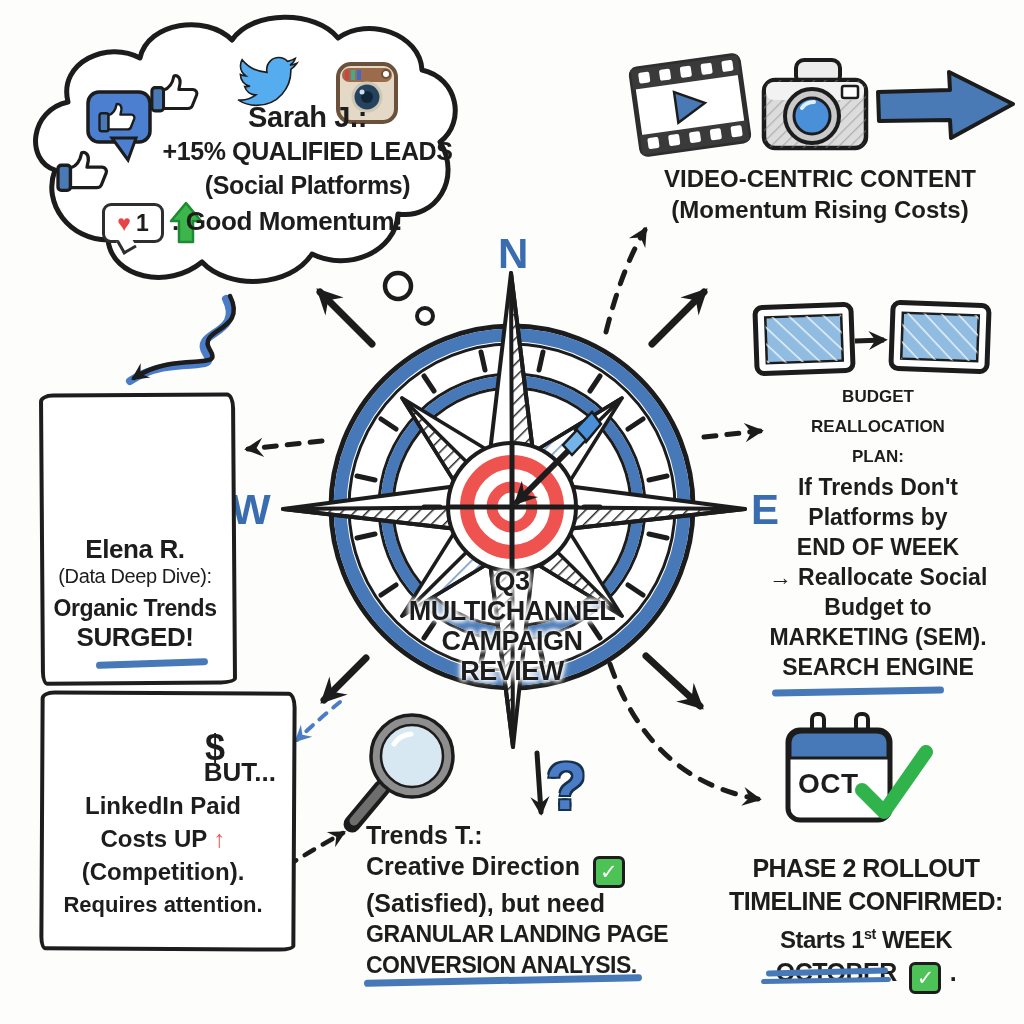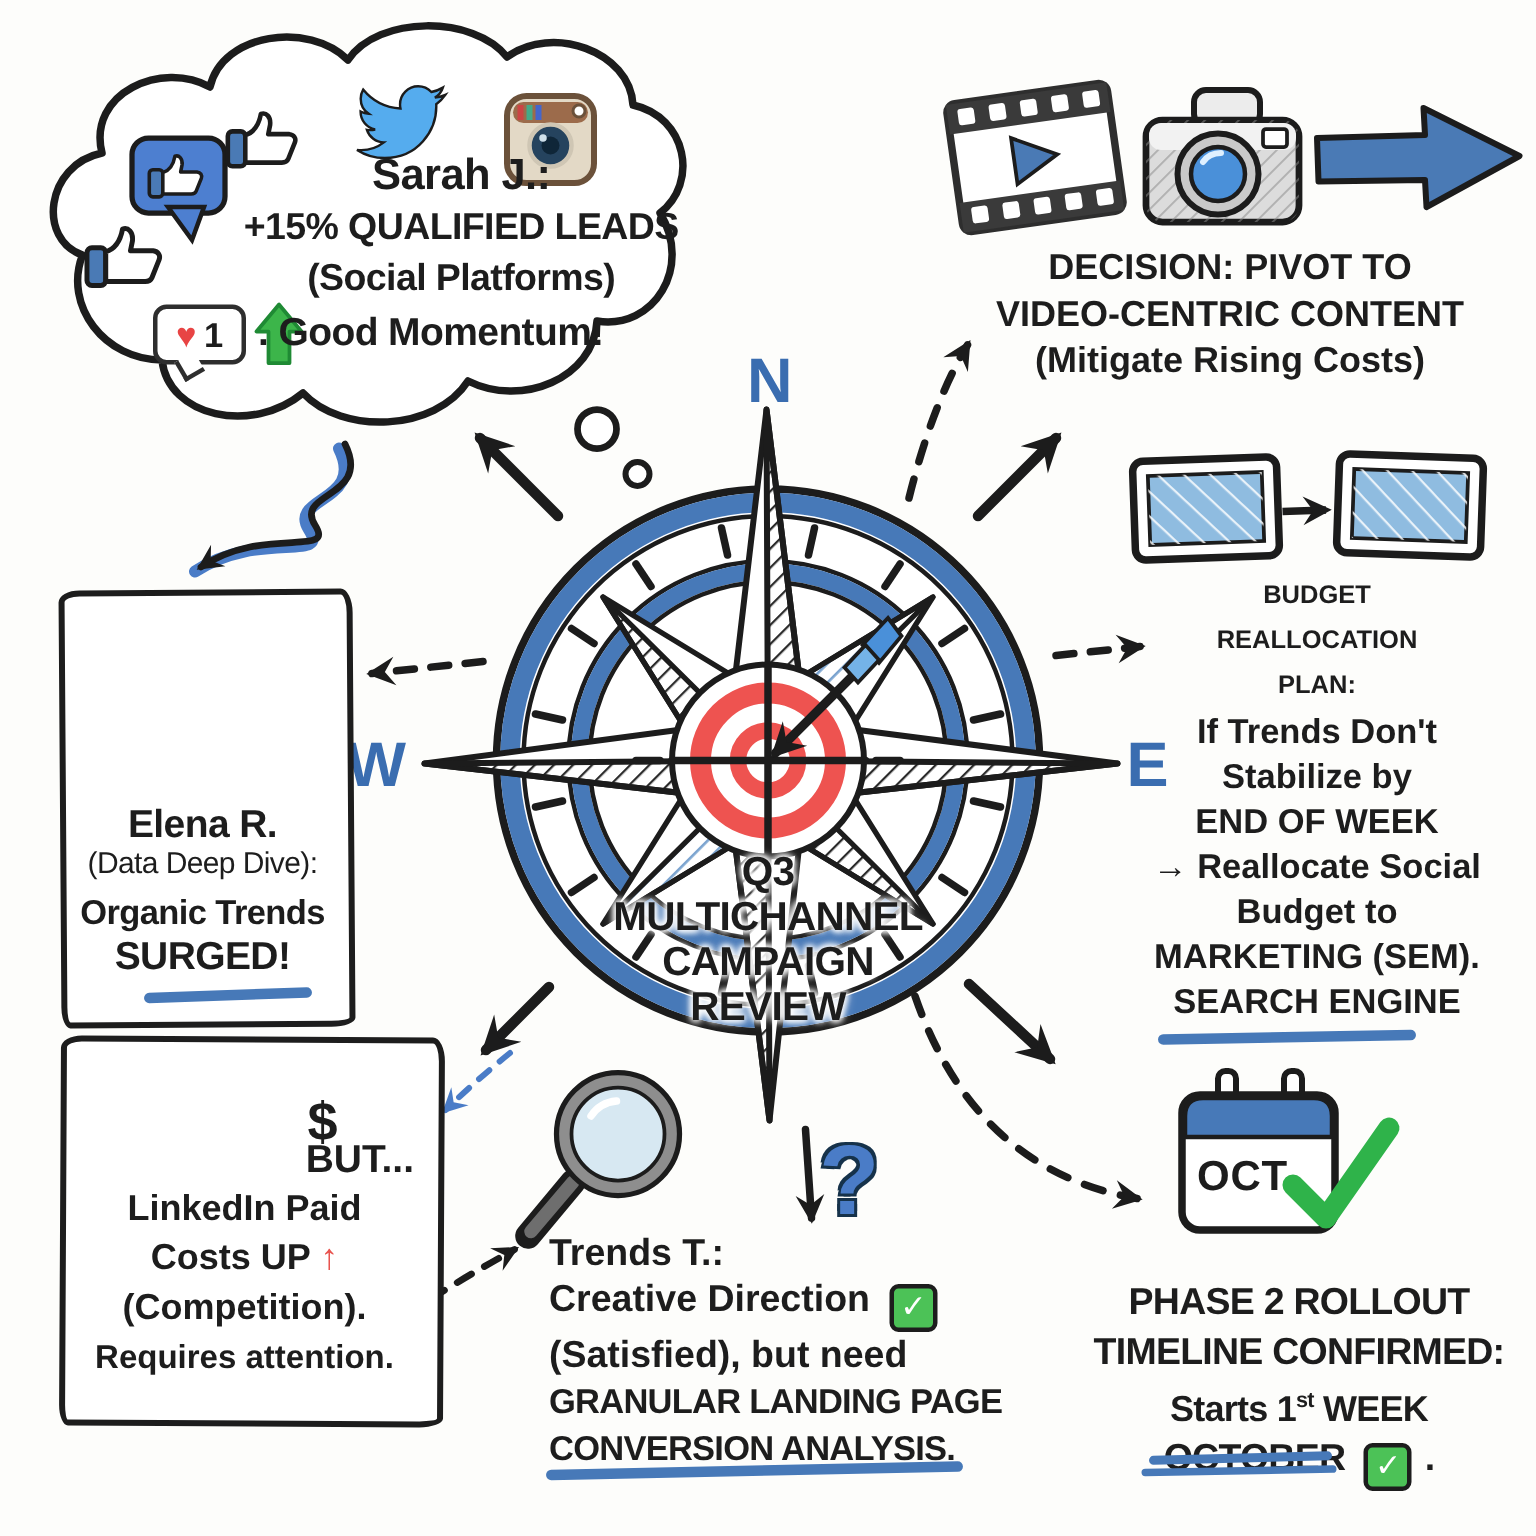--- a/index.html
+++ b/index.html
@@ -316,31 +316,30 @@
 <div class="abs dir-letter" style="left:498px;top:230px;">N</div>
 <div class="abs dir-letter" style="left:231px;top:486px;">W</div>
 <div class="abs dir-letter" style="left:751px;top:486px;">E</div>
 <div class="abs tc q3title">
   <div>Q3 MULTICHANNEL</div>
   <div>CAMPAIGN</div>
   <div>REVIEW</div>
 </div>
 
 <div class="abs tc decision">
-  <div class="l">DECISION: PIVOT TO</div>
   <div class="l">VIDEO-CENTRIC CONTENT</div>
-  <div class="l">(Mitigate Rising Costs)</div>
+  <div class="l">(Momentum Rising Costs)</div>
 </div>
 
 <div class="abs tc budget">
   <div class="h">BUDGET</div>
   <div class="h">REALLOCATION</div>
   <div class="h">PLAN:</div>
   <div class="b">If Trends Don't</div>
-  <div class="b">Stabilize by</div>
+  <div class="b">Platforms by</div>
   <div class="c">END OF WEEK</div>
   <div class="b">→ Reallocate Social</div>
   <div class="b">Budget to</div>
   <div class="c">MARKETING (SEM).</div>
   <div class="c">SEARCH ENGINE</div>
 </div>
 <div class="abs underline ul-budget"></div>
 
 <div class="abs elena-box"></div>
 <div class="abs tc hand elena-text">

